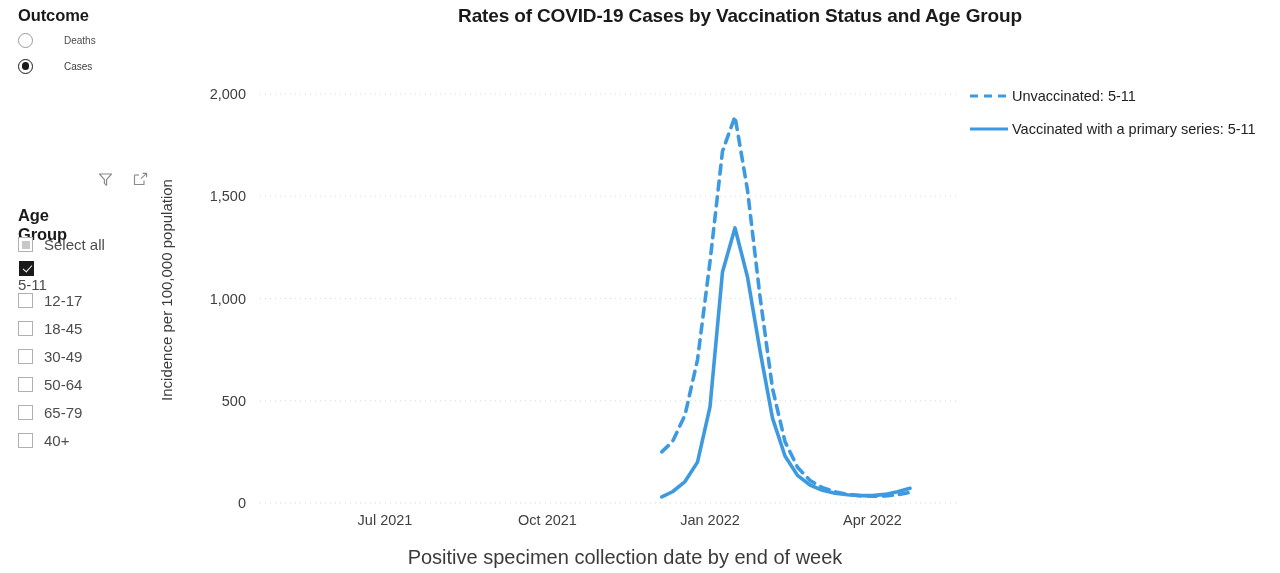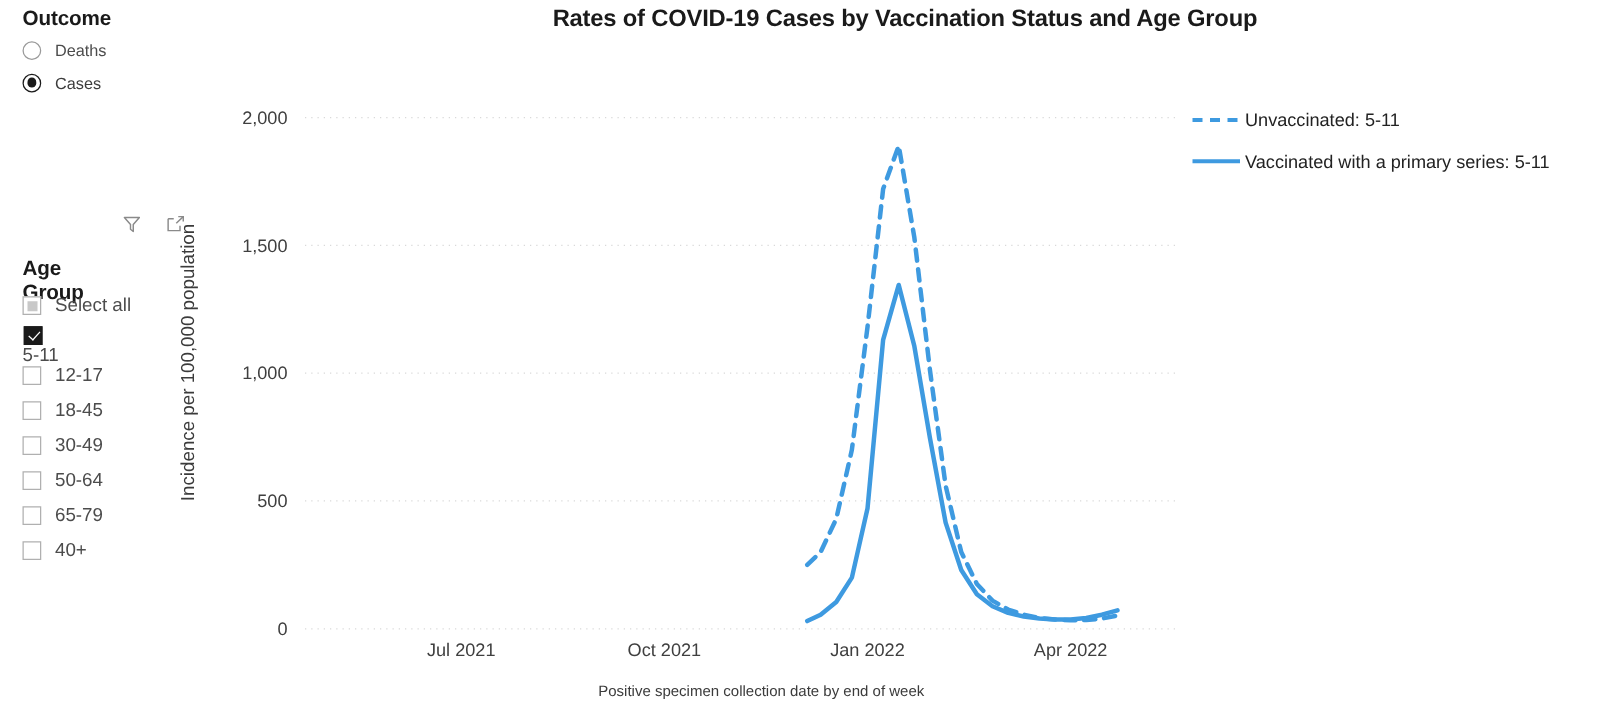--- a/index.html
+++ b/index.html
@@ -51,21 +51,21 @@
   .radio-mark.checked { border-color: #1a1a1a; border-width: 1.6px; }
   .radio-mark.checked::after {
     content: "";
     position: absolute;
     left: 50%; top: 50%;
     width: 7.5px; height: 7.5px;
     margin: -3.75px 0 0 -3.75px;
     border-radius: 50%;
     background: #1a1a1a;
   }
-  .radio-label { font-size: 13px; color: #4c4c4c; }
+  .radio-label { font-size: 10px; color: #4c4c4c; margin-left: 20px; }
   .radio-label.on { color: #3d3d3d; }
 
   
   #panel-toolbar {
     position: absolute;
     left: 96px; top: 170px;
     display: flex;
     gap: 16px;
     align-items: center;
   }
@@ -107,21 +107,21 @@
     width: 4px; height: 8px;
     border: solid #ffffff;
     border-width: 0 1.7px 1.7px 0;
     transform: rotate(42deg);
   }
   .check-label { font-size: 15px; color: #4c4c4c; white-space: nowrap; }
 
   
   #chart-region {
     position: absolute;
-    left: 184px; top: 0;
+    left: 200px; top: 0;
     width: 1080px; height: 494px;
   }
   #chart-title {
     position: absolute;
     left: 0; top: 5px;
     width: 1080px;
     text-align: center;
     font-size: 19px;
     font-weight: bold;
     color: #1a1a1a;
@@ -145,21 +145,21 @@
     text-align: center;
     font-size: 15px;
     color: #3b3b3b;
     white-space: nowrap;
   }
   #x-axis-title {
     position: absolute;
     left: 45px; top: 546px;
     width: 760px;
     text-align: center;
-    font-size: 12px;
+    font-size: 20px;
     color: #3b3b3b;
   }
   #plot-svg { position: absolute; left: 0; top: 0; }
 
   .tick-label {
     font-family: "Liberation Sans", sans-serif;
     font-size: 14.5px;
     fill: #3f3f3f;
   }
   .legend-label {

